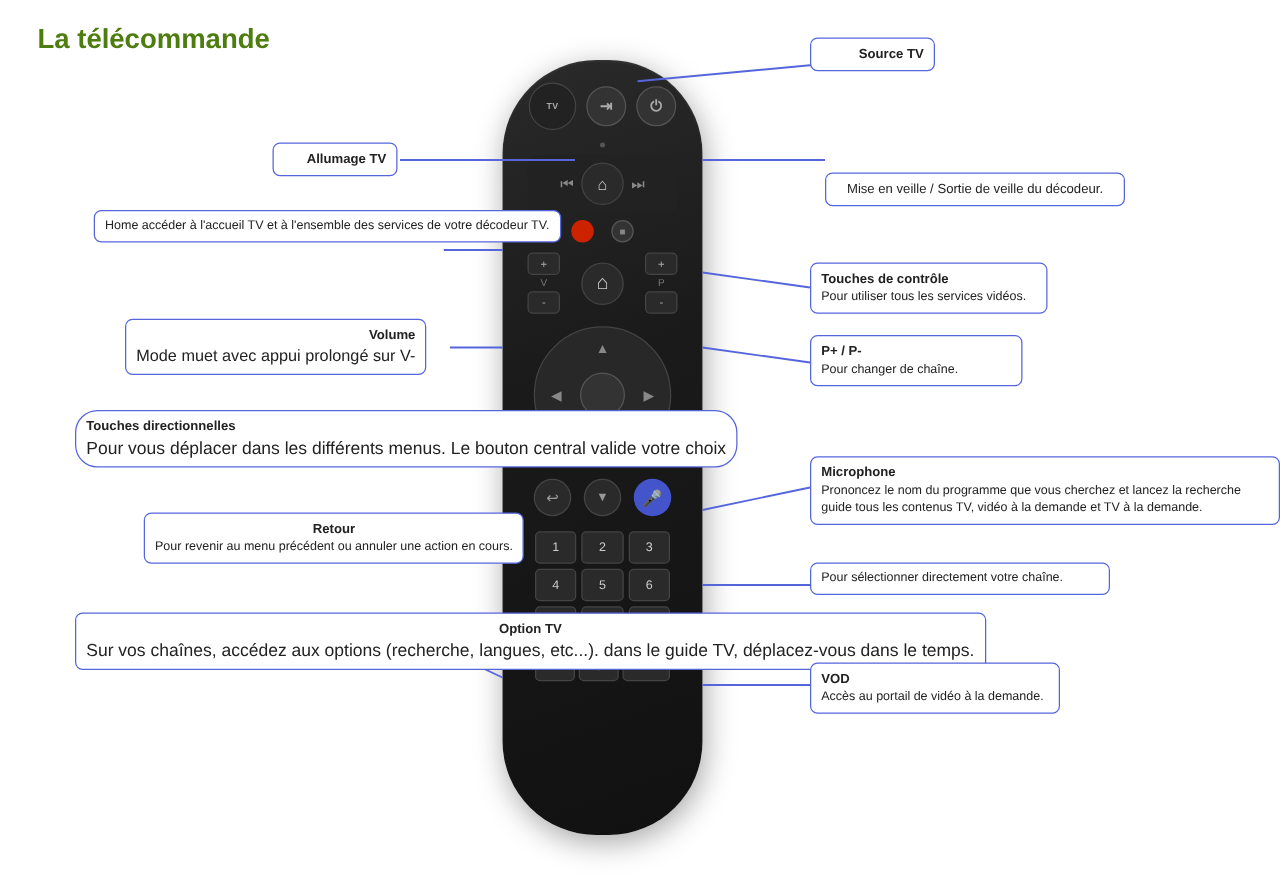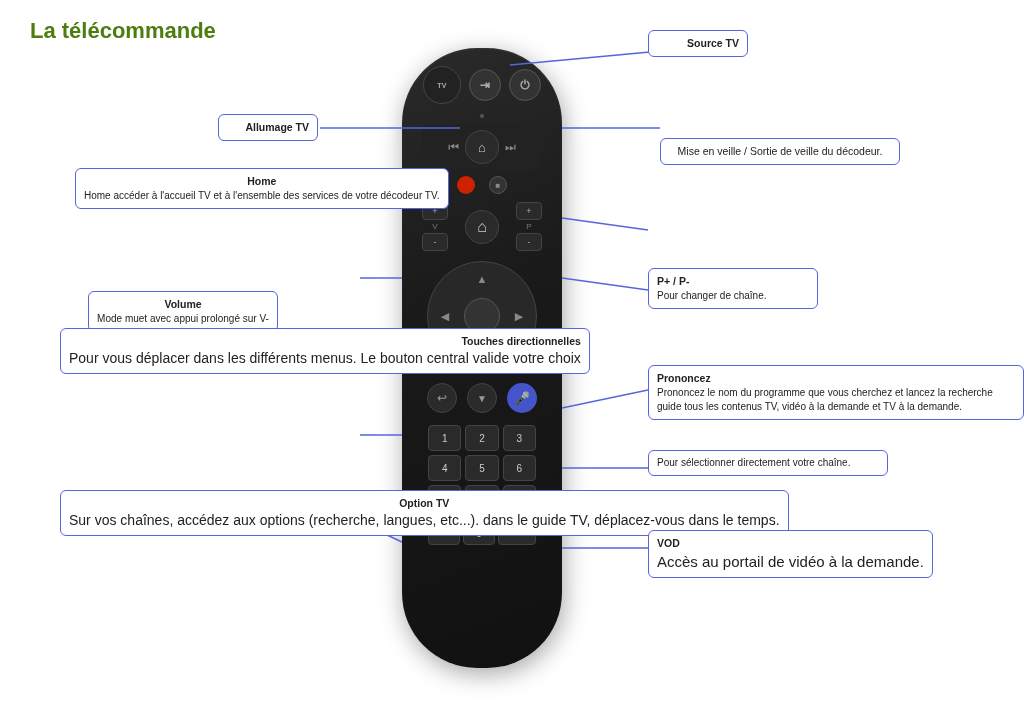--- a/index.html
+++ b/index.html
@@ -438,54 +438,62 @@
 
   <div class="label-box" style="left:218px; top:114px; min-width:100px;">
     <strong>Allumage TV</strong>
   </div>
 
   <div class="label-box" style="left:660px; top:102px; min-width:240px; text-align:center;margin-top:36px;">
     <span>Mise en veille / Sortie de veille du décodeur.</span>
   </div>
 
   <div class="label-box" style="left:75px; top:168px; min-width:215px; text-align:center;">
-    <strong>Home</strong>
     <span style="display:block; font-size:10px;">Home accéder à l'accueil TV et à l'ensemble
 des services de votre décodeur TV.</span>
   </div>
 
-
-  <div class="label-box" style="left:88px; top:255px; min-width:190px; text-align:center;margin-top:36px;">
+  <div class="label-box" style="left:648px; top:210px; min-width:190px; text-align:left;">
+    <strong>Touches de contrôle</strong>
+    <span style="display:block; font-size:10px;">Pour utiliser tous les services vidéos.</span>
+  </div>
+
+  <div class="label-box" style="left:100px; top:255px; min-width:190px; text-align:right;">
     <strong>Volume</strong>
-    <span style="display:block; font-size:10px;">Mode muet avec appui prolongé sur V-</span>
+    <span style="display:block; font-size:13px;">Mode muet avec appui prolongé sur V-</span>
   </div>
 
   <div class="label-box" style="left:648px; top:268px; min-width:170px; text-align:left;">
     <strong>P+ / P-</strong>
     <span style="display:block; font-size:10px;">Pour changer de chaîne.</span>
   </div>
 
-  <div class="label-box" style="left:60px; top:328px; min-width:240px; text-align:right;">
+  <div class="label-box" style="left:60px; top:328px; min-width:240px; text-align:left;border-radius:18px;">
     <strong>Touches directionnelles</strong>
     <span style="display:block; font-size:14px;">Pour vous déplacer dans les différents menus. Le bouton central valide votre choix</span>
   </div>
 
   <div class="label-box" style="left:648px; top:365px; min-width:290px; text-align:left;">
-    <strong>Prononcez</strong>
+    <strong>Microphone</strong>
     <span style="display:block; font-size:10px;">Prononcez le nom du programme que vous cherchez et lancez la recherche guide tous les contenus TV, vidéo à la demande et TV à la demande.</span>
   </div>
 
+  <div class="label-box" style="left:115px; top:410px; min-width:185px; text-align:center;">
+    <strong>Retour</strong>
+    <span style="display:block; font-size:10px;">Pour revenir au menu précédent
+ou annuler une action en cours.</span>
+  </div>
 
   <div class="label-box" style="left:648px; top:450px; min-width:240px; text-align:left;">
     <span style="display:block; font-size:10px;">Pour sélectionner directement votre chaîne.</span>
   </div>
 
   <div class="label-box" style="left:60px; top:490px; min-width:235px; text-align:center;">
     <strong>Option TV</strong>
     <span style="display:block; font-size:14px;">Sur vos chaînes, accédez aux options (recherche, langues, etc...). dans le guide TV, déplacez-vous dans le temps.</span>
   </div>
 
   <div class="label-box" style="left:648px; top:530px; min-width:200px; text-align:left;">
     <strong>VOD</strong>
-    <span style="display:block; font-size:15px;">Accès au portail de vidéo à la demande.</span>
+    <span style="display:block; font-size:10px;">Accès au portail de vidéo à la demande.</span>
   </div>
 
 </div>
 
 </body></html>

